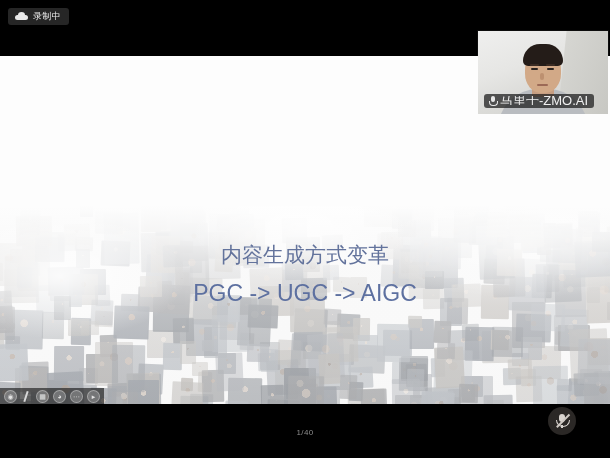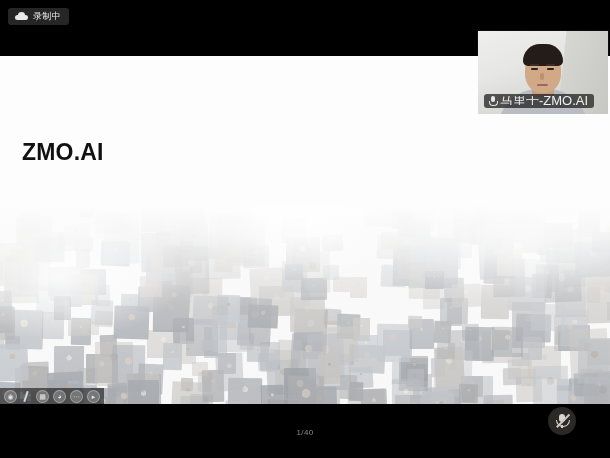--- a/index.html
+++ b/index.html
@@ -571,22 +571,23 @@
           <span style="left: 221.7px; top: 147.2px; width: 26.5px; height: 37.7px; background: radial-gradient(circle at 50% 34%, rgb(217, 192, 168) 0px, rgb(217, 192, 168) 8%, rgb(142, 150, 164) 9%, rgb(142, 150, 164) 100%); opacity: 0.52; transform: rotate(-2.4deg);"></span>
           <span style="left: 329.4px; top: 58.8px; width: 16.2px; height: 15.4px; background: radial-gradient(circle at 50% 34%, rgb(194, 161, 137) 0px, rgb(194, 161, 137) 5%, rgb(154, 166, 180) 6%, rgb(154, 166, 180) 100%); opacity: 0.57; transform: rotate(-1.4deg);"></span>
           <span style="left: 424.5px; top: 40.4px; width: 22.7px; height: 30.7px; background: radial-gradient(circle at 50% 34%, rgb(168, 134, 108) 0px, rgb(168, 134, 108) 7%, rgb(142, 150, 164) 8%, rgb(142, 150, 164) 100%); opacity: 0.46; transform: rotate(-1.6deg);"></span>
           <span style="left: 60.1px; top: 90.3px; width: 17.1px; height: 24.2px; background: radial-gradient(circle at 50% 34%, rgb(185, 143, 114) 0px, rgb(185, 143, 114) 5%, rgb(95, 106, 120) 6%, rgb(95, 106, 120) 100%); opacity: 0.64; transform: rotate(0deg);"></span>
           <span style="left: 589.6px; top: 170.6px; width: 37.9px; height: 37.6px; background: radial-gradient(circle at 50% 34%, rgb(143, 115, 96) 0px, rgb(143, 115, 96) 11%, rgb(142, 150, 164) 13%, rgb(142, 150, 164) 100%); opacity: 0.46; transform: rotate(0.3deg);"></span>
         </div>
       <div class="veil"></div>
       <div class="haze"></div>
     </div>
 
-    <div id="logo">ZMO.AI</div>
-
+
+    <div class="slide-line" id="title-cn">内容生成方式变革</div>
+    <div class="slide-line" id="flow-line">PGC -&gt; UGC -&gt; AIGC</div>
 
     <div id="ppt-toolbar">
       <span class="tb">
           <i>◉</i>
         </span>
       <span class="tb pen"></span>
       <span class="tb">
           <i>▦</i>
         </span>
       <span class="tb">

